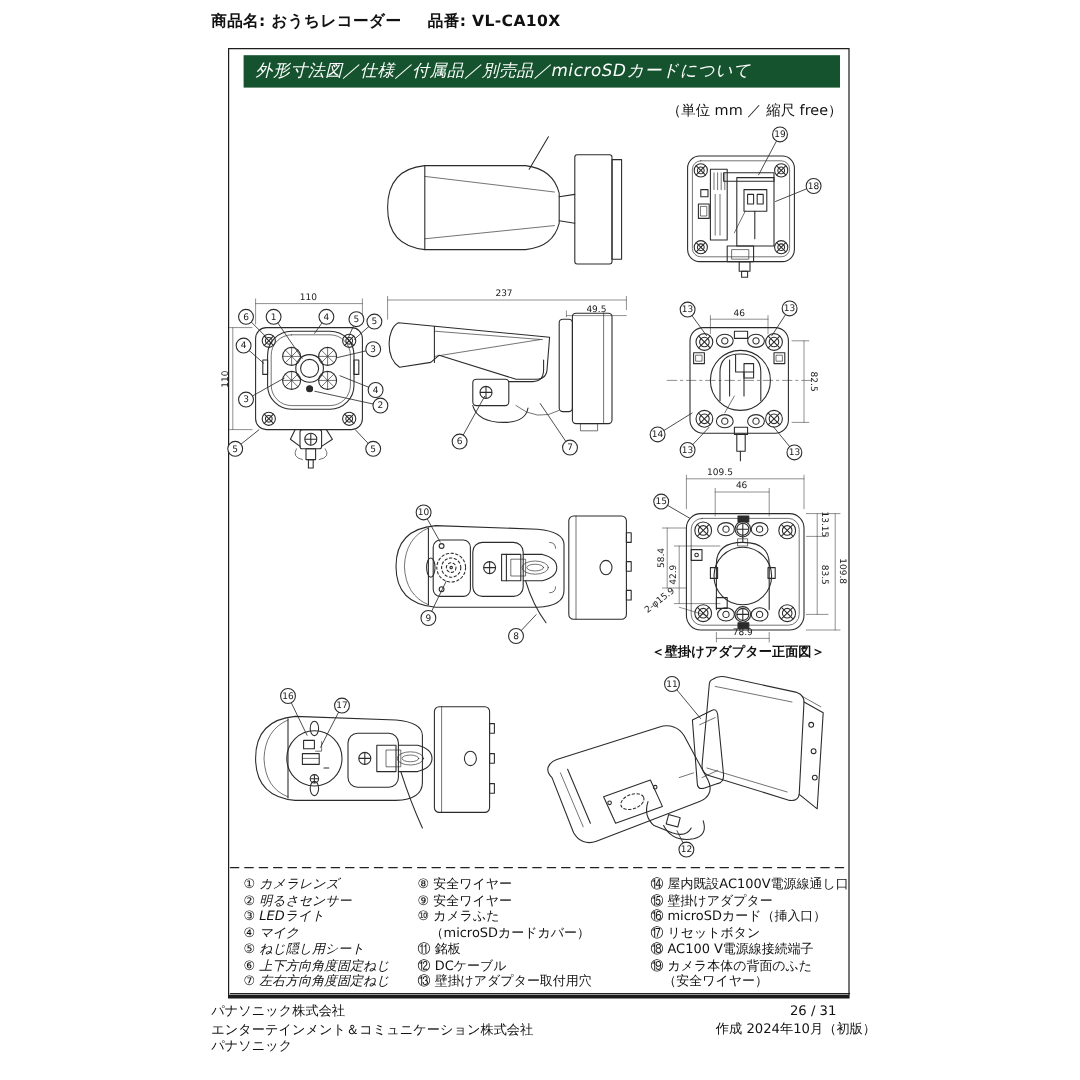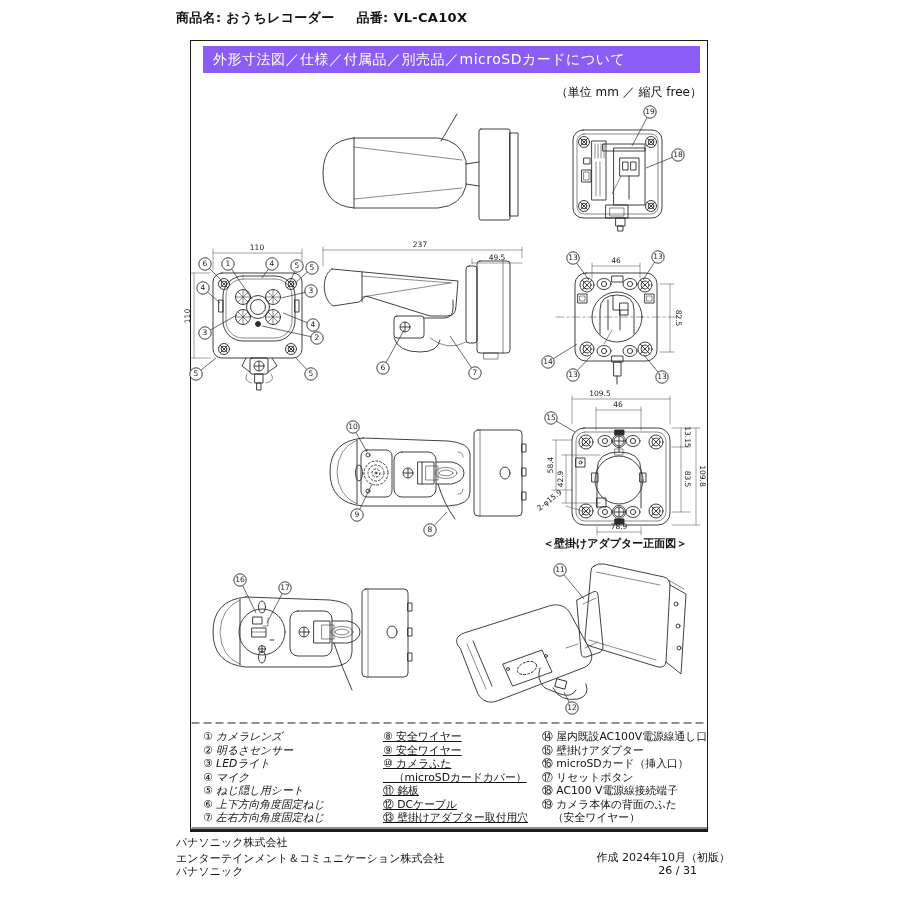--- a/index.html
+++ b/index.html
@@ -26,37 +26,37 @@
   .cdash{stroke:#555;stroke-width:0.55;stroke-dasharray:8 3 2 3;}
   .dashc{stroke-dasharray:2 2;}
   .sep{stroke:#222;stroke-width:1.1;}
   .balloon{fill:#ffffff;stroke:#2b2b2b;stroke-width:0.9;}
   .balloon-num{font-size:7.5px;text-anchor:middle;fill:#1a1a1a;stroke:none;}
   .leader{stroke:#2b2b2b;stroke-width:0.7;}
   .dim-text{font-size:7.5px;text-anchor:middle;fill:#222;stroke:none;}
   #caption-adapter{left:543px;top:536px;width:152px;text-align:left;font-size:11px;font-weight:bold;white-space:nowrap;}
   .legend-col{font-size:10.8px;line-height:13.5px;white-space:nowrap;}
   #lc0{left:203px;top:730px;font-style:italic;}
-  #lc1{left:383px;top:730px;text-decoration:underline;}
+  #lc1{left:348px;top:730px;}
   #lc2{left:542px;top:730px;}
   .footer-text{font-size:11px;line-height:13px;}
   #f-co1{left:176px;top:836px;}
   #f-co2{left:176px;top:852px;}
-  #f-page{left:420px;top:864px;width:277px;text-align:right;}
+  #f-page{left:420px;top:836px;width:277px;text-align:right;}
   #f-created{left:420px;top:851px;width:310px;text-align:right;}
 </style>
 </head>
 <body>
 
 <div id="doc-header" class="abs">
   <span>商品名: おうちレコーダー</span><span class="gap"></span><span>品番: VL-CA10X</span>
 </div>
 
 <div id="frame" class="abs"></div>
-<div id="banner" class="abs" style="background: #8b5cf6;">外形寸法図／仕様／付属品／別売品／microSDカードについて</div>
+<div id="banner" class="abs" style="background: #14532d; font-style: italic;">外形寸法図／仕様／付属品／別売品／microSDカードについて</div>
 <div id="unit-note" class="abs">（単位 mm ／ 縮尺 free）</div>
 
 <svg id="fig" class="abs" viewBox="0 0 900 900">
   <defs>
     <g id="xscrew" fill="none">
         <circle r="5.5"></circle>
         <circle r="2.8"></circle>
         <line x1="-3.8" y1="-3.8" x2="3.8" y2="3.8"></line>
         <line x1="3.8" y1="-3.8" x2="-3.8" y2="3.8"></line>
       </g>

